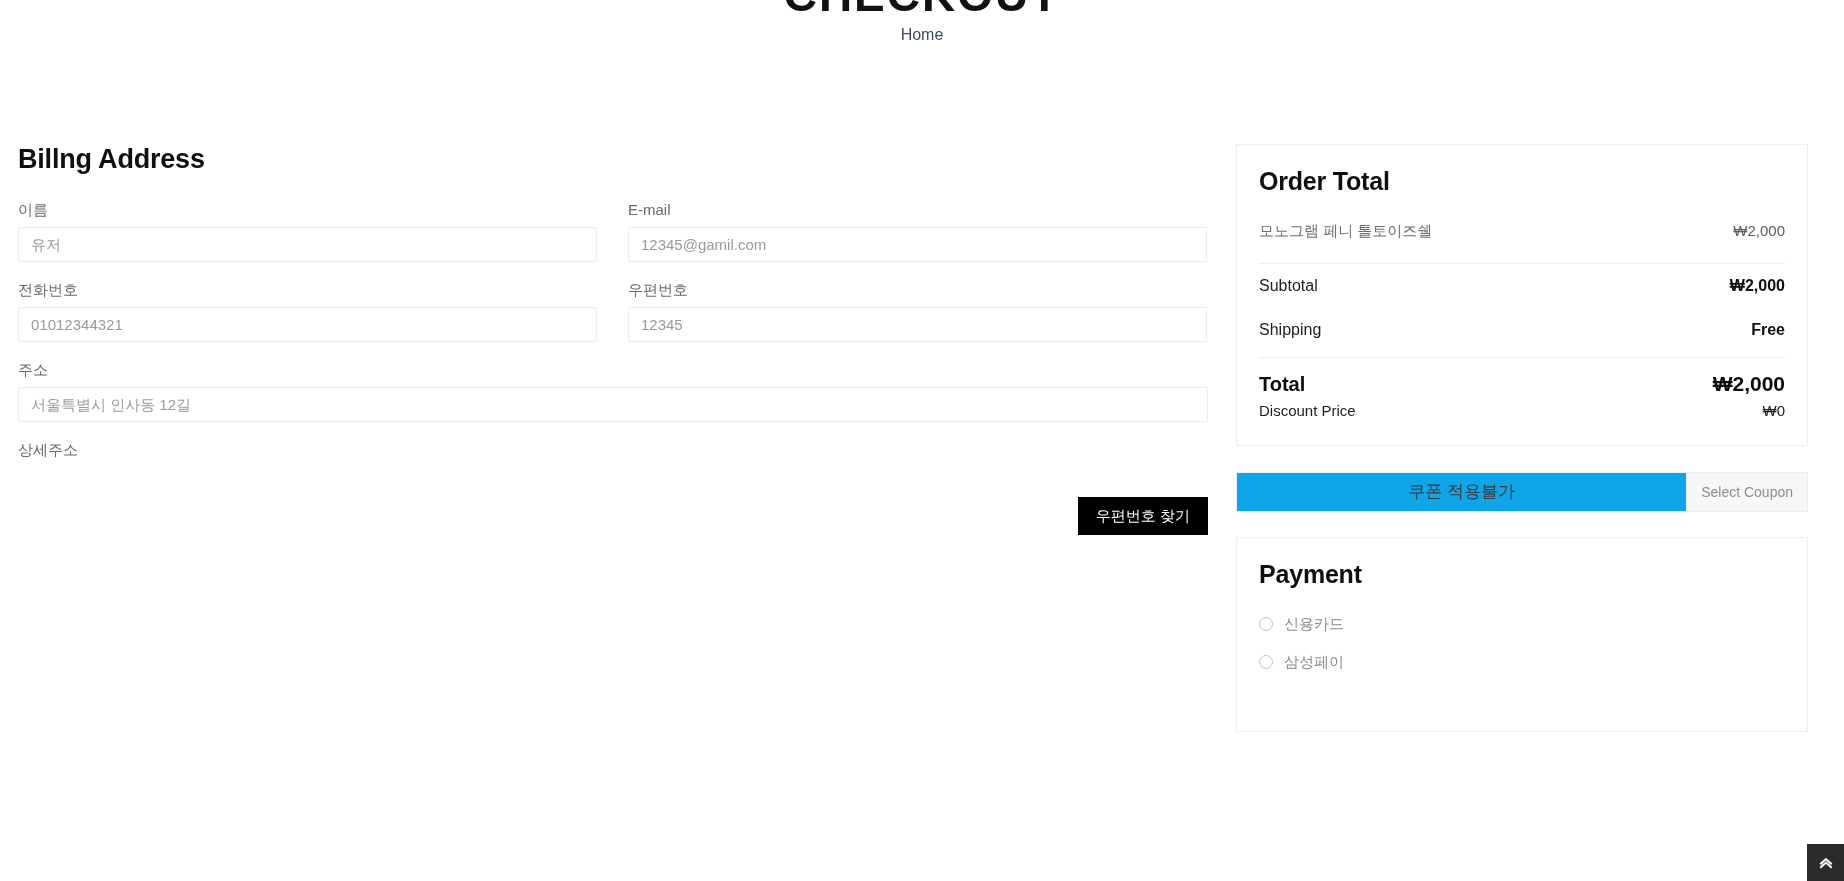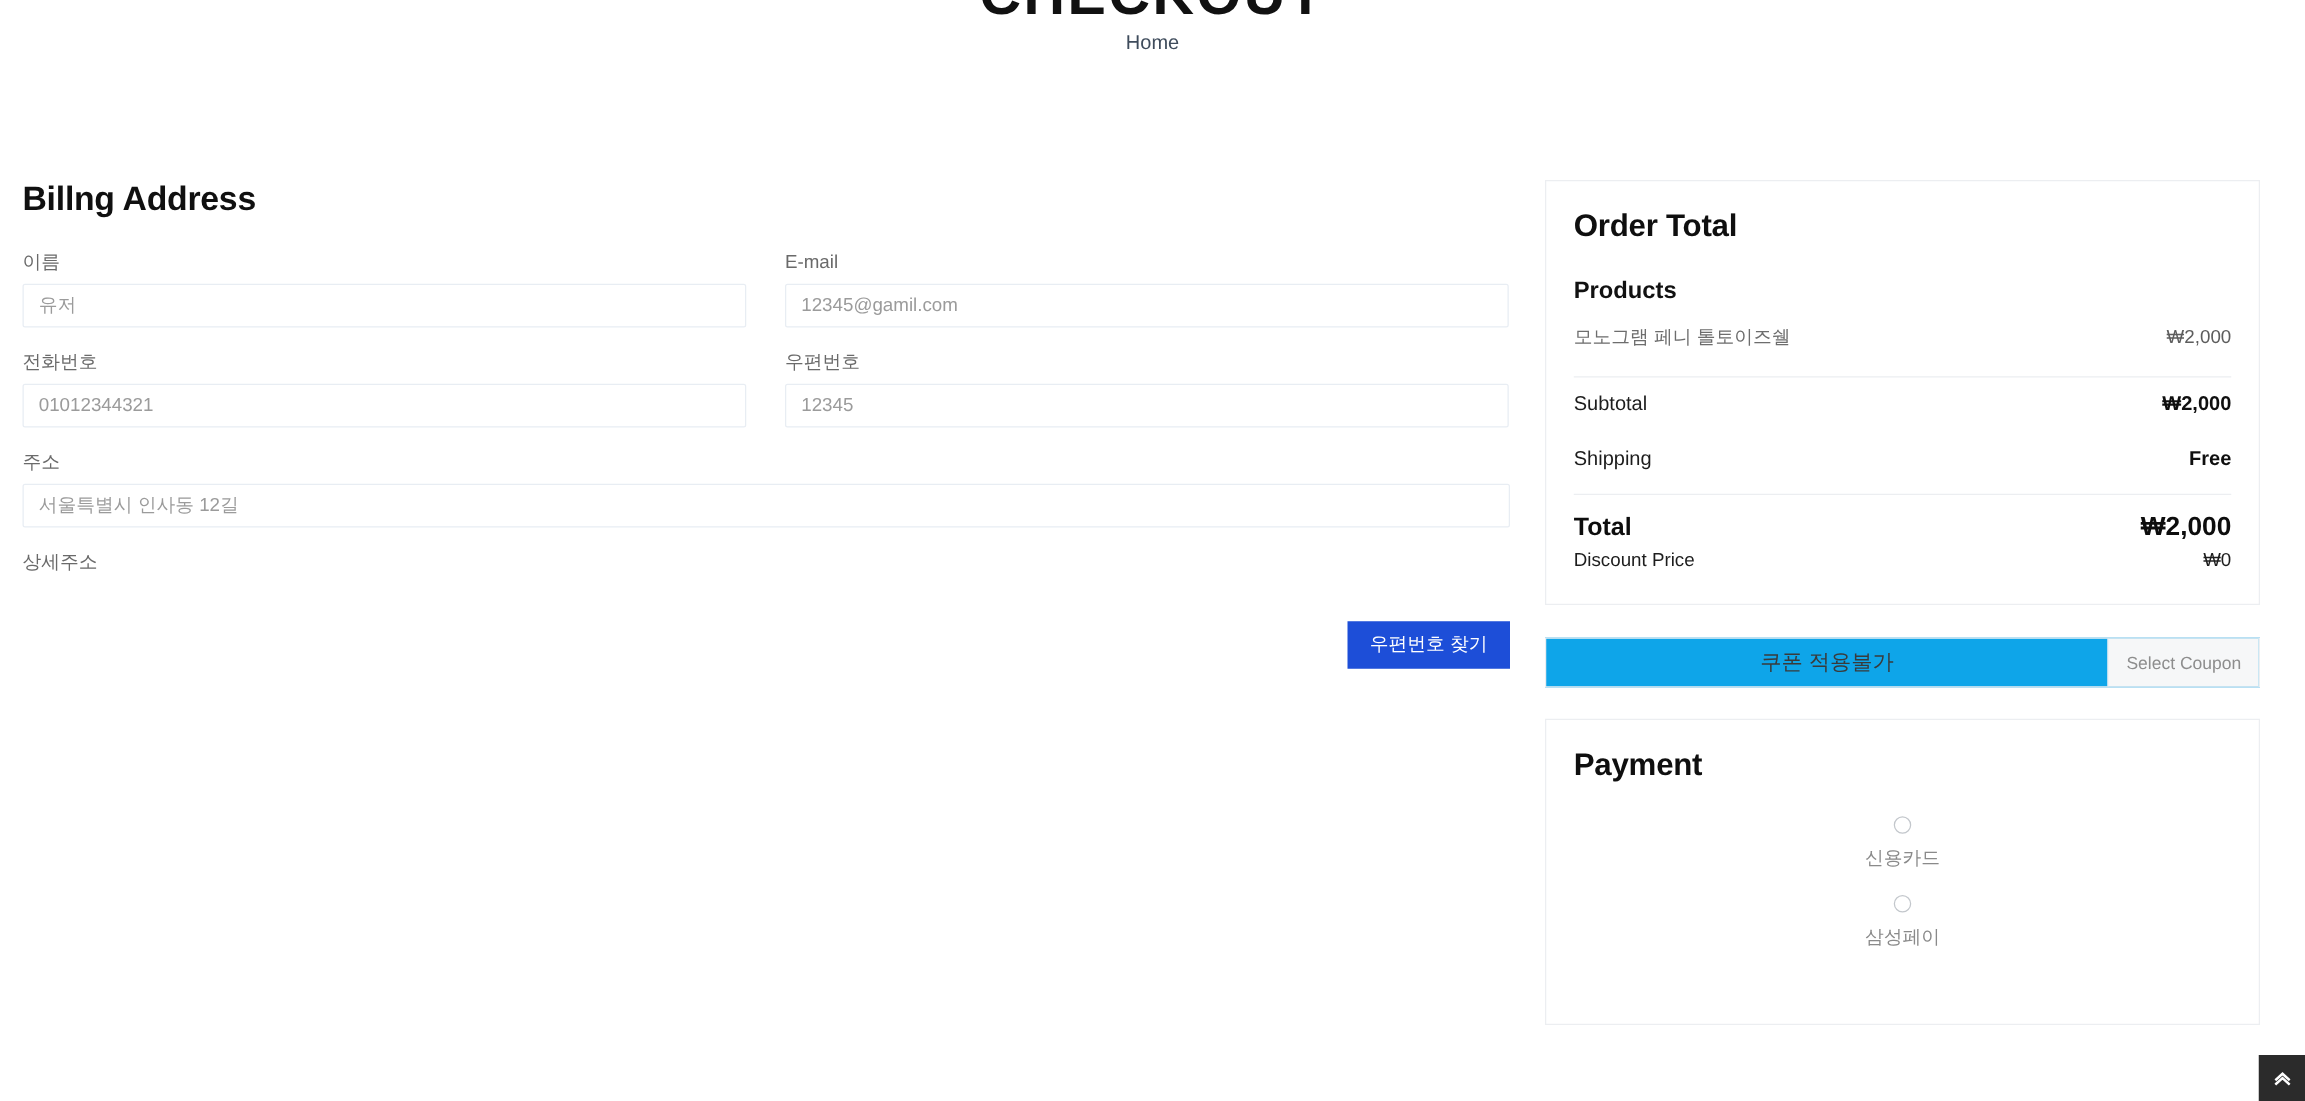--- a/index.html
+++ b/index.html
@@ -110,21 +110,21 @@
 
   .field-input::placeholder { color: #9b9b9b; }
 
   .btn-row {
     display: flex;
     justify-content: flex-end;
     margin-top: 11px;
   }
 
   .btn-dark {
-    background: #1d4ed8;
+    background: #000000;
     color: #ffffff;
     border: none;
     font-size: 15px;
     font-family: "Liberation Sans", sans-serif;
     padding: 11px 18px;
     cursor: pointer;
     line-height: 16px;
   }
 
   
@@ -278,21 +278,20 @@
     margin-top: 25px;
     padding-bottom: 40px;
   }
 
   .radio-row {
     display: flex;
     align-items: center;
     gap: 11px;
     margin-bottom: 20px;
     cursor: pointer;
-    flex-direction: column;
   }
 
   .radio-circle {
     width: 14px;
     height: 14px;
     border: 1px solid #c3c7cc;
     border-radius: 50%;
     background: #ffffff;
     flex: 0 0 14px;
   }
@@ -372,21 +371,20 @@
       <button class="btn-dark">우편번호 찾기</button>
     </div>
 
   </div>
 
   <div class="col-right">
 
     <div class="panel">
       <div class="panel-title">Order Total</div>
 
-      <div class="subhead">Products</div>
 
       <div class="prod-row">
         <span>모노그램 페니 톨토이즈쉘</span>
         <span class="prod-price">₩2,000</span>
       </div>
 
       <div class="sum-row">
         <span class="sum-label">Subtotal</span>
         <span class="sum-value">₩2,000</span>
       </div>

